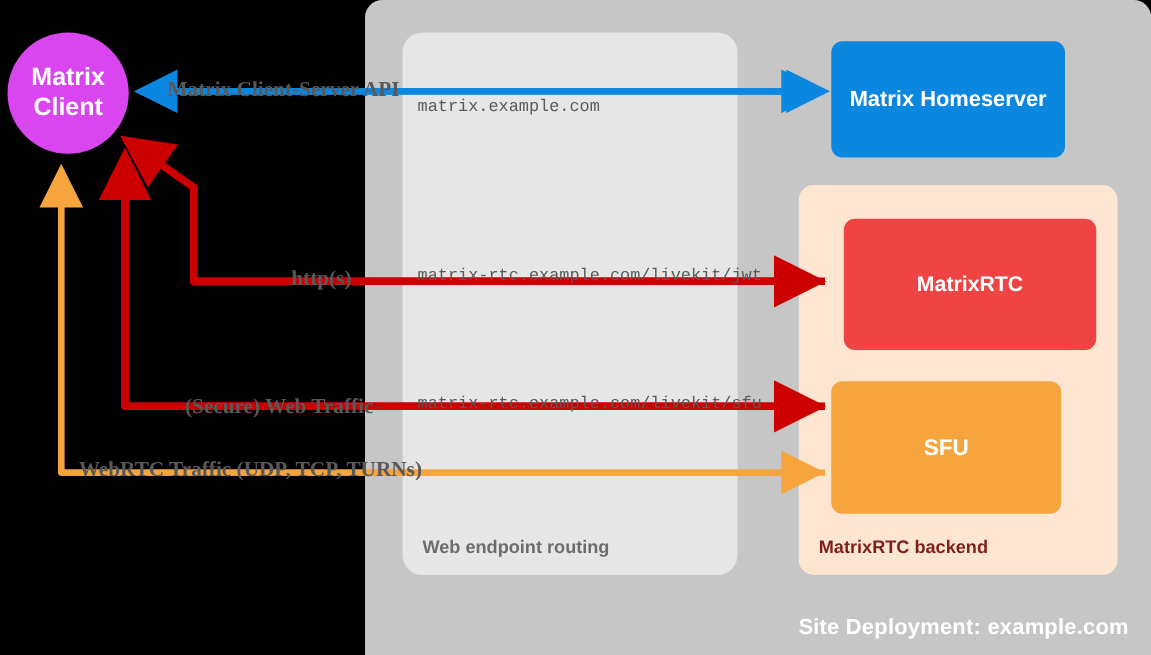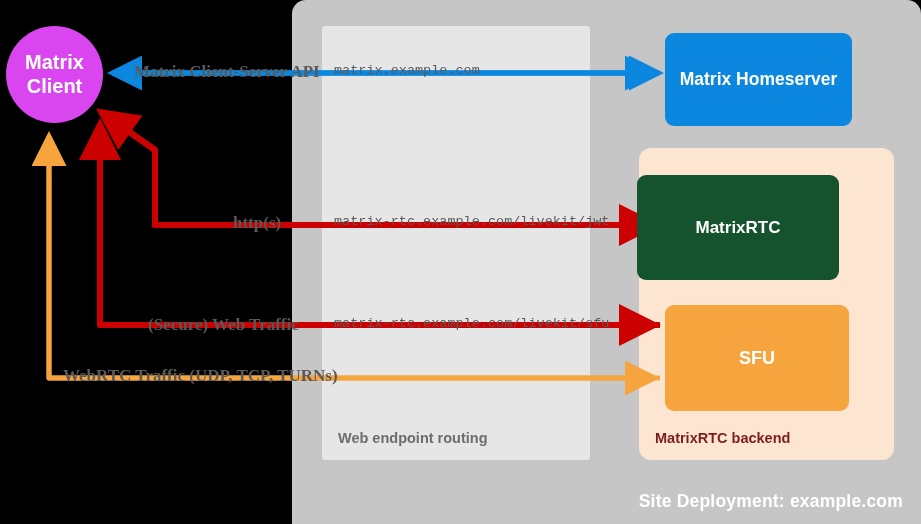--- a/index.html
+++ b/index.html
@@ -23,21 +23,21 @@
     text-align:right;
     color:#ffffff;
     font-size:17.5px;
     font-weight:bold;
     letter-spacing:.2px;
   }
 
   #web-endpoint-routing{
     left:322px; top:26px; width:268px; height:434px;
     background:#e6e6e6;
-    border-radius:3px;
+    border-radius:16px;
     text-align:center;
   }
   #web-endpoint-routing-label{
     left:16px; bottom:14px;
     color:#6d6d6d;
     font-size:14.5px;
     font-weight:bold;
   }
 
   #matrixrtc-backend{
@@ -69,39 +69,39 @@
     display:flex;align-items:center;justify-content:center;
     color:#fff;font-weight:bold;text-align:center;
     z-index:5;
   }
   #matrix-homeserver{
     left:665px; top:33px; width:187px; height:93px;
     background:#0b87e0;
     font-size:17.5px;
   }
   #matrixrtc-auth-service{
-    left:637px; top:175px; width:202px; height:105px;
-    background:#14532d;
+    left:675px; top:175px; width:202px; height:105px;
+    background:#ef4444;
     font-size:17px;line-height:1.28;
   }
   #sfu{
     left:665px; top:305px; width:184px; height:106px;
     background:#f6a53e;
     font-size:18px;
   }
 
   
   .route-text{
     color:#5a5a5a;
     font-family:"Liberation Mono","DejaVu Sans Mono",monospace;
     font-size:13.5px;
     white-space:nowrap;
     z-index:7;
   }
-  #route-homeserver{ left:334px; top:63px; }
+  #route-homeserver{ left:334px; top:79px; }
   #route-jwt{ left:334px; top:214px; }
   #route-sfu{ left:334px; top:316px; }
 
   
   .conn-label{
     color:#595959;
     font-size:17px;
     font-weight:bold;
     white-space:nowrap;
     z-index:7;

